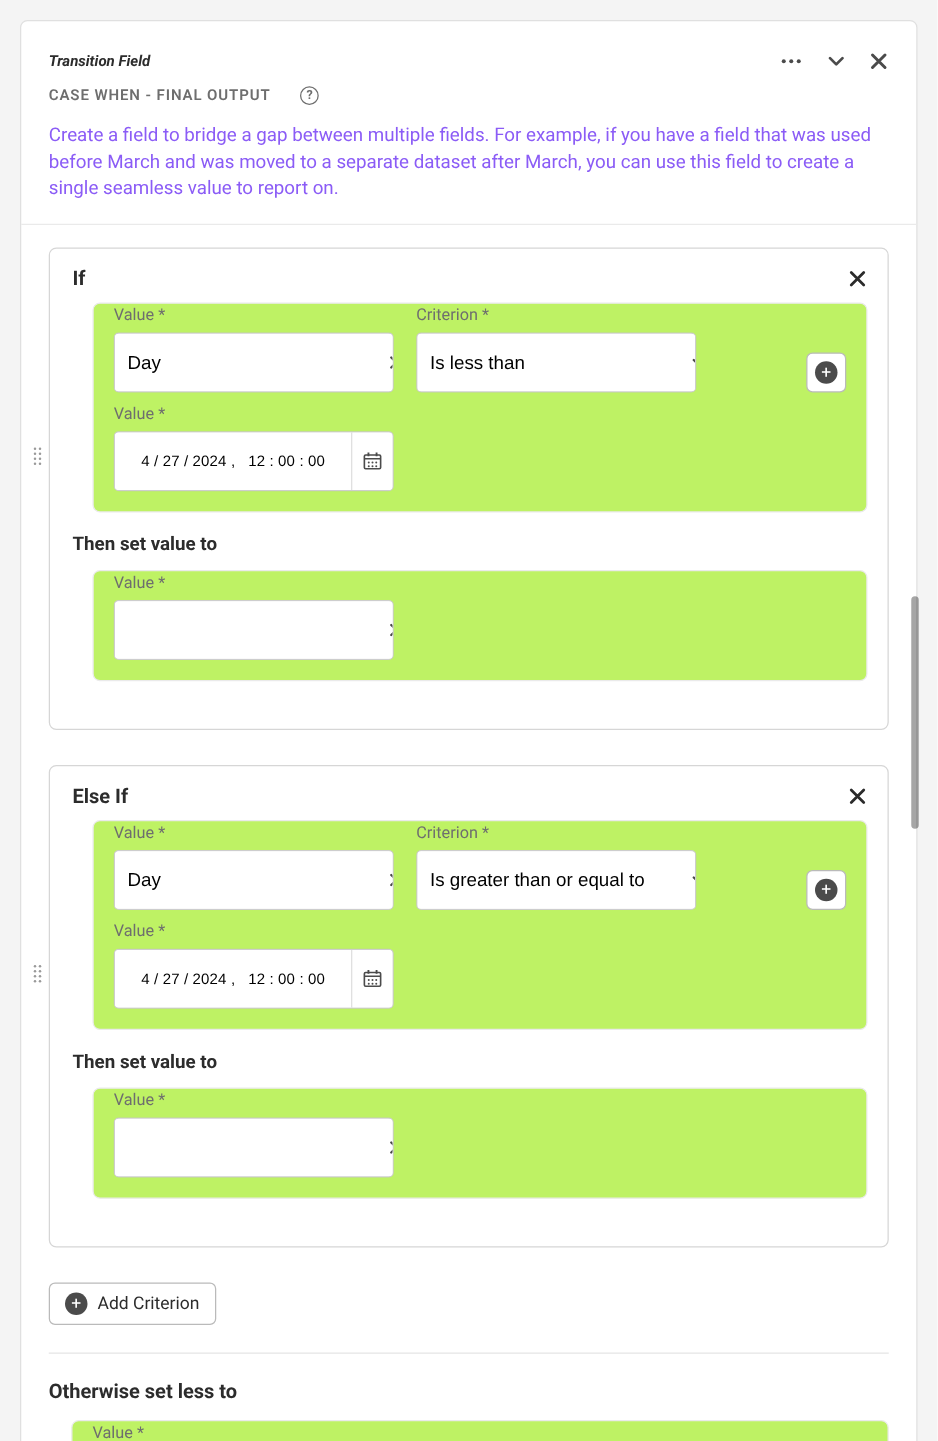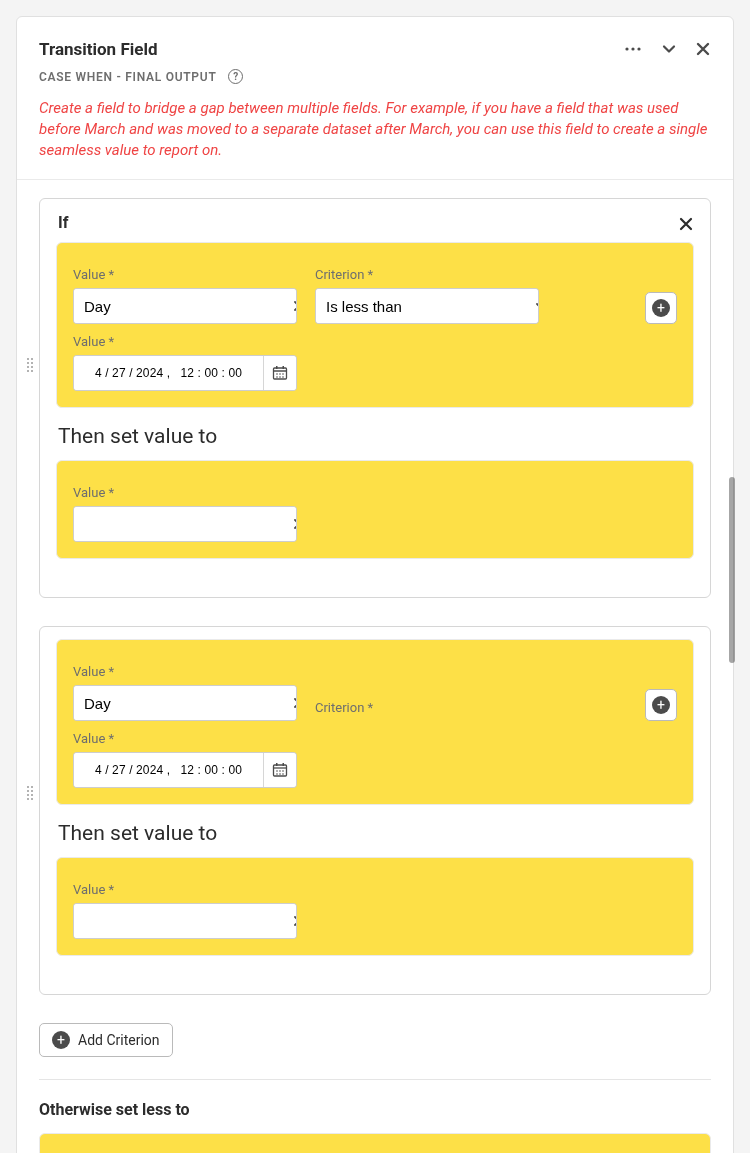--- a/index.html
+++ b/index.html
@@ -19,42 +19,42 @@
     border-radius: 6px;
     position: relative;
   }
   .panel-header {
     padding: 22px 22px 18px 22px;
   }
   .title-row {
     display: flex; align-items: center; justify-content: space-between;
   }
   .panel-title {
-    font-size: 17px; font-weight: 700;
+    font-size: 12px; font-weight: 700; font-style: italic;
   }
   .title-actions {
     display: flex; gap: 18px; align-items: center;
     color: #4b4b4b;
   }
   .icon-btn { cursor: pointer; display: inline-flex; align-items: center; justify-content: center; }
   .subtitle-row {
     margin-top: 10px;
-    display: flex; align-items: center; gap: 12px;
+    display: flex; align-items: flex-start; gap: 24px;
     font-size: 12px; font-weight: 600; letter-spacing: 0.06em;
     color: #6e6e6e;
     text-transform: uppercase;
   }
   .help-circle {
     width: 15px; height: 15px; border: 1.5px solid #6e6e6e; border-radius: 50%;
     display: inline-flex; align-items: center; justify-content: center;
     font-size: 10px; font-weight: 700; color: #6e6e6e;
   }
   .description {
     margin-top: 14px;
-    font-size: 15px; line-height: 1.4; color: #ef4444; font-style: italic;
+    font-size: 15px; line-height: 1.4; color: #8b5cf6;
   }
   .divider {
     height: 1px; background: #eaeaea;
     margin: 0;
   }
   .body {
     padding: 18px 22px 20px 22px;
   }
   .condition-card {
     border: 1px solid #d6d6d6;
@@ -66,48 +66,49 @@
   }
   .condition-card .drag-handle {
     position: absolute;
     left: -14px;
     top: 158px;
     width: 8px;
     color: #9a9a9a;
     cursor: grab;
   }
   .condition-head {
-    display: flex; justify-content: space-between; align-items: flex-end;
+    display: flex; justify-content: space-between; align-items: center;
     padding: 2px 0 10px 2px;
     gap: 40px;
   }
   .condition-head .c-title {
     font-weight: 700; font-size: 16px;
   }
   .sub-block {
-    background: #fde047;
+    background: #bef264;
     border: 1px solid #eaeaea;
     border-radius: 6px;
-    padding: 24px 16px 16px 16px;
+    padding: 2px 16px 16px 16px;
     margin-bottom: 16px;
+    margin-left: 18px;
   }
   .row2 {
     display: flex; gap: 18px; align-items: flex-end;
     margin-bottom: 10px;
   }
   .field-label {
     font-size: 13px; color: #6e6e6e; margin-bottom: 6px;
   }
   .req::after { content: " *"; color: #6e6e6e; }
   .combo {
     display: flex;
     border: 1px solid #babababa;
     background: #fff;
     border-radius: 4px;
-    height: 36px;
+    height: 48px;
     overflow: hidden;
     width: 224px;
   }
   .combo input {
     flex: 1; border: none; outline: none; padding: 0 10px; font-size: 15px;
     background: #fff;
   }
   .combo .sep { width: 1px; background: #d6d6d6; }
   .combo .btn-clear, .combo .btn-drop, .combo .btn-cal {
     width: 32px; display: flex; align-items: center; justify-content: center;
@@ -121,21 +122,21 @@
     width: 32px; height: 32px; border: 1px solid #bababa; border-radius: 5px;
     display: flex; align-items: center; justify-content: center; cursor: pointer;
     background: #fff;
   }
   .plus-circle {
     width: 18px; height: 18px; background: #4b4b4b; border-radius: 50%;
     color: #fff; display: flex; align-items: center; justify-content: center;
     font-size: 14px; line-height: 1;
   }
   .then-title {
-    font-weight: 400; font-size: 21px; margin: 6px 0 12px 2px;
+    font-weight: 700; font-size: 15px; margin: 6px 0 12px 2px;
   }
   .sub-block.then .row2 { margin-bottom: 0; }
   .add-cond-btn {
     display: inline-flex; align-items: center; gap: 8px;
     border: 1px solid #bababa; background: #fff;
     border-radius: 5px; padding: 7px 12px; cursor: pointer;
     font-size: 14px; color: #2c2c2c;
   }
   .hr-light { height: 1px; background: #e5e5e5; margin: 22px 0 20px 0; }
   .otherwise-title {
@@ -291,37 +292,54 @@
           <circle cx="2" cy="2" r="1" fill="#9a9a9a"></circle>
             <circle cx="6" cy="2" r="1" fill="#9a9a9a"></circle>
           <circle cx="2" cy="6" r="1" fill="#9a9a9a"></circle>
             <circle cx="6" cy="6" r="1" fill="#9a9a9a"></circle>
           <circle cx="2" cy="10" r="1" fill="#9a9a9a"></circle>
             <circle cx="6" cy="10" r="1" fill="#9a9a9a"></circle>
           <circle cx="2" cy="14" r="1" fill="#9a9a9a"></circle>
             <circle cx="6" cy="14" r="1" fill="#9a9a9a"></circle>
         </svg>
       </div>
+      <div class="condition-head">
+        <span class="c-title">Else If</span>
+        <span class="icon-btn">
+          <svg width="16" height="16" viewBox="0 0 16 16">
+              <path d="M3 3 L13 13 M13 3 L3 13" stroke="#2c2c2c" stroke-width="2.2" stroke-linecap="round"></path>
+            </svg>
+        </span>
+      </div>
       <div class="sub-block">
         <div class="row2">
           <div class="col">
             <div class="field-label req">Value</div>
             <div class="combo">
               <input value="Day" style="">
               <span class="btn-clear">
                 <svg width="12" height="12" viewBox="0 0 12 12">
                     <path d="M2 2 L10 10 M10 2 L2 10" stroke="#4b4b4b" stroke-width="1.8" stroke-linecap="round"></path>
                   </svg>
               </span>
               <span class="sep"></span>
 
             </div>
           </div>
           <div class="col">
             <div class="field-label req">Criterion</div>
+            <div class="combo crit">
+              <input value="Is greater than or equal to" style="">
+              <span class="sep"></span>
+              <span class="btn-drop">
+                <svg width="12" height="12" viewBox="0 0 12 12">
+                    <path d="M2 4 L6 8 L10 4" fill="none" stroke="#4b4b4b" stroke-width="1.8" stroke-linecap="round" stroke-linejoin="round"></path>
+                  </svg>
+              </span>
+            </div>
           </div>
           <div style="flex:1"></div>
           <div class="plus-chip">
             <span class="plus-circle">+</span>
           </div>
         </div>
         <div class="col">
           <div class="field-label req">Value</div>
           <div class="combo date">
             <input value="4 / 27 / 2024 ,   12 : 00 : 00" style="">

